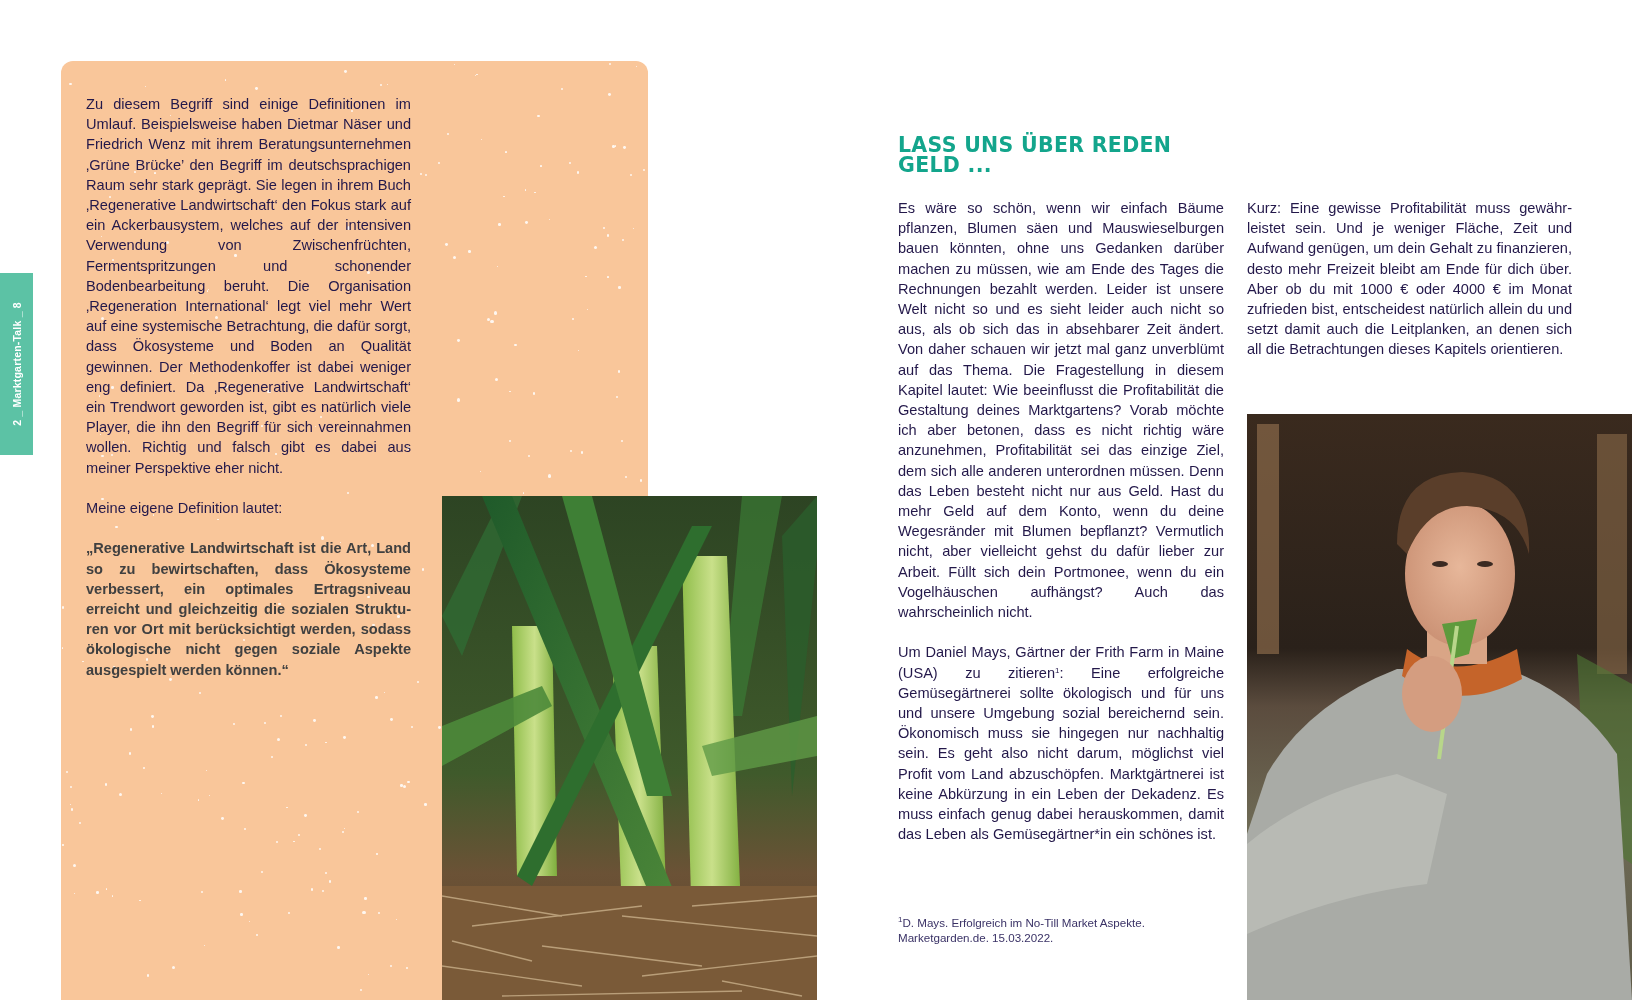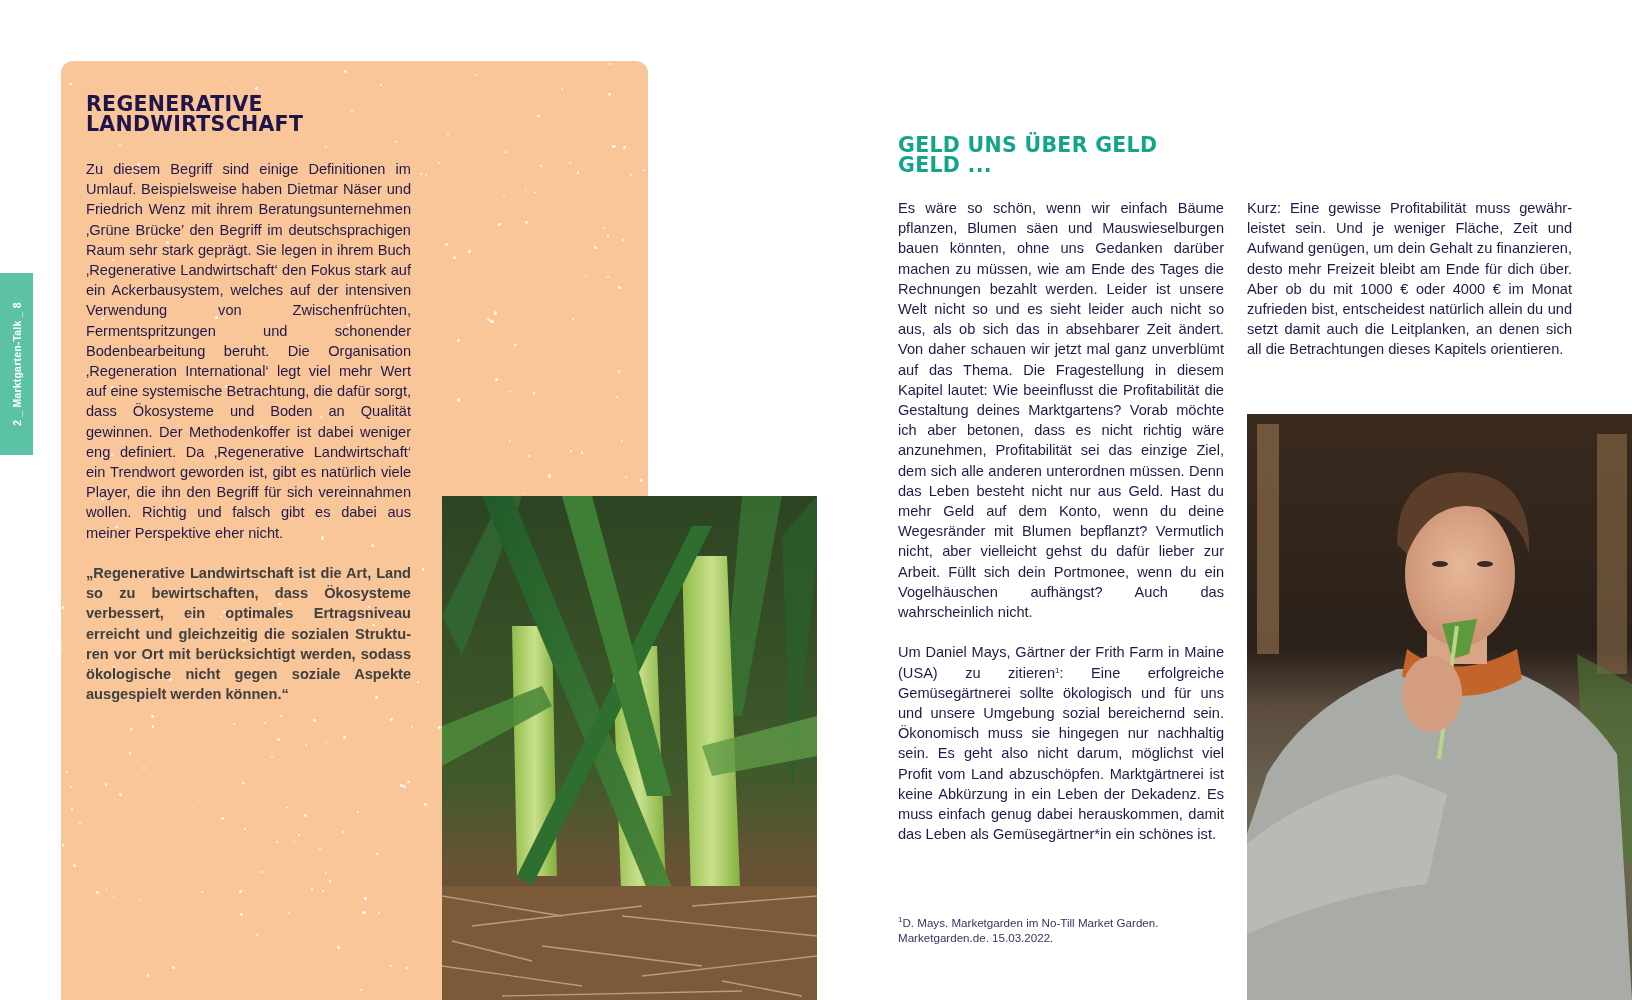--- a/index.html
+++ b/index.html
@@ -341,26 +341,23 @@
       <i style="left: 541.81px; top: 165.508px; width: 2.45983px; height: 2.45983px;"></i>
       <i style="left: 376.769px; top: 100.747px; width: 2.66011px; height: 2.66011px;"></i>
       <i style="left: 467.101px; top: 394.261px; width: 2.08277px; height: 2.08277px;"></i>
       <i style="left: 17.8984px; top: 761.046px; width: 2.2832px; height: 2.2832px;"></i>
       <i style="left: 85.038px; top: 597.469px; width: 2.0766px; height: 2.0766px;"></i>
       <i style="left: 136.546px; top: 738.311px; width: 1.83003px; height: 1.83003px;"></i>
     </div>
 </div>
 
 <div class="left-col">
-  <h2 class="left-title">
-    <span>REGENERATIVE</span><br>
-    <span>LANDWIRTSCHAFT</span>
-  </h2>
   <div class="body-text">
     <p>Zu diesem Begriff sind einige Definitionen im Umlauf. Beispielsweise haben Dietmar Nä­ser und Friedrich Wenz mit ihrem Beratungs­unternehmen ‚Grüne Brücke’ den Begriff im deutschsprachigen Raum sehr stark geprägt. Sie legen in ihrem Buch ‚Regenerative Land­wirtschaft‘ den Fokus stark auf ein Ackerbau­system, welches auf der intensiven Verwendung von Zwischenfrüchten, Fermentspritzungen und schonender Bodenbearbeitung beruht. Die Organisation ‚Regeneration International‘ legt viel mehr Wert auf eine systemische Betrachtung, die dafür sorgt, dass Ökosysteme und Boden an Qualität gewinnen. Der Metho­denkoffer ist dabei weniger eng definiert. Da ‚Regenerative Landwirtschaft‘ ein Trendwort geworden ist, gibt es natürlich viele Player, die ihn den Begriff für sich vereinnahmen wollen. Richtig und falsch gibt es dabei aus meiner Perspektive eher nicht.</p>
+    <p>Meine eigene Definition lautet:</p>
     <p class="quote">„Regenerative Landwirtschaft ist die Art, Land so zu bewirtschaften, dass Ökosysteme verbessert, ein optimales Ertragsniveau erreicht und gleichzeitig die sozialen Struktu­ren vor Ort mit berücksichtigt werden, sodass ökologische nicht gegen soziale Aspekte ausgespielt werden können.“</p>
   </div>
 </div>
 
 <div class="photo-leeks">
   <svg width="375" height="504" viewBox="0 0 375 504">
     <defs>
       <linearGradient id="bgL" x1="0" y1="0" x2="0" y2="1">
         <stop offset="0" stop-color="#2d4423"></stop>
         <stop offset="0.55" stop-color="#3f5a2b"></stop>
@@ -403,21 +400,21 @@
         <line x1="200" y1="480" x2="375" y2="460"></line>
       <line x1="60" y1="500" x2="300" y2="495"></line>
         <line x1="250" y1="410" x2="375" y2="400"></line>
       <line x1="10" y1="445" x2="90" y2="465"></line>
         <line x1="280" y1="485" x2="360" y2="500"></line>
     </g>
   </svg>
 </div>
 
 <h2 class="right-title">
-  <span>GELD UNS ÜBER GELD</span><br>
+  <span>LASS UNS ÜBER REDEN</span><br>
   <span>GELD ...</span>
 </h2>
 
 <div class="mid-col body-text">
   <p>Es wäre so schön, wenn wir einfach Bäume pflanzen, Blumen säen und Mauswieselburgen bauen könnten, ohne uns Gedanken darüber machen zu müssen, wie am Ende des Tages die Rechnungen bezahlt werden. Leider ist unsere Welt nicht so und es sieht leider auch nicht so aus, als ob sich das in absehbarer Zeit ändert. Von daher schauen wir jetzt mal ganz unverblümt auf das Thema. Die Frage­stellung in diesem Kapitel lautet: Wie beein­flusst die Profitabilität die Gestaltung deines Marktgartens? Vorab möchte ich aber beto­nen, dass es nicht richtig wäre anzunehmen, Profitabilität sei das einzige Ziel, dem sich alle anderen unterordnen müssen. Denn das Leben besteht nicht nur aus Geld. Hast du mehr Geld auf dem Konto, wenn du deine Wegesränder mit Blumen bepflanzt? Vermutlich nicht, aber viel­leicht gehst du dafür lieber zur Arbeit. Füllt sich dein Portmonee, wenn du ein Vogelhäuschen aufhängst? Auch das wahrscheinlich nicht.</p>
   <p><span>Um Daniel Mays, Gärtner der Frith Farm in Maine (USA) zu zitieren</span><sup>1</sup><span>: Eine erfolgreiche Gemüsegärtnerei sollte ökologisch und für uns und unsere Umgebung sozial bereichernd sein. Ökonomisch muss sie hingegen nur nachhal­tig sein. Es geht also nicht darum, möglichst viel Profit vom Land abzuschöpfen. Markt­gärtnerei ist keine Abkürzung in ein Leben der Dekadenz. Es muss einfach genug dabei herauskommen, damit das Leben als Gemüse­gärtner*in ein schönes ist.</span></p>
 </div>
 
 <div class="right-col body-text">
   <p>Kurz: Eine gewisse Profitabilität muss gewähr­leistet sein. Und je weniger Fläche, Zeit und Aufwand genügen, um dein Gehalt zu finan­zieren, desto mehr Freizeit bleibt am Ende für dich über. Aber ob du mit 1000 € oder 4000 € im Monat zufrieden bist, entscheidest natürlich allein du und setzt damit auch die Leitplanken, an denen sich all die Betrachtungen dieses Kapitels orientieren.</p>
@@ -456,15 +453,15 @@
     <ellipse cx="193" cy="150" rx="8" ry="3" fill="#3a2a22"></ellipse>
     <ellipse cx="238" cy="150" rx="8" ry="3" fill="#3a2a22"></ellipse>
 
     <path d="M195 210 L230 205 L222 240 L205 245 Z" fill="#5e9a3c"></path>
     <line x1="210" y1="212" x2="192" y2="345" stroke="#b8d68a" stroke-width="4"></line>
     <ellipse cx="185" cy="280" rx="30" ry="38" fill="#d49d80"></ellipse>
   </svg>
 </div>
 
 <div class="footnote">
-  <sup>1</sup><span>D. Mays. Marketgarden im No-Till Market Garden.</span><br>
+  <sup>1</sup><span>D. Mays. Erfolgreich im No-Till Market Aspekte.</span><br>
   <span>Marketgarden.de. 15.03.2022.</span>
 </div>
 
 </body></html>

